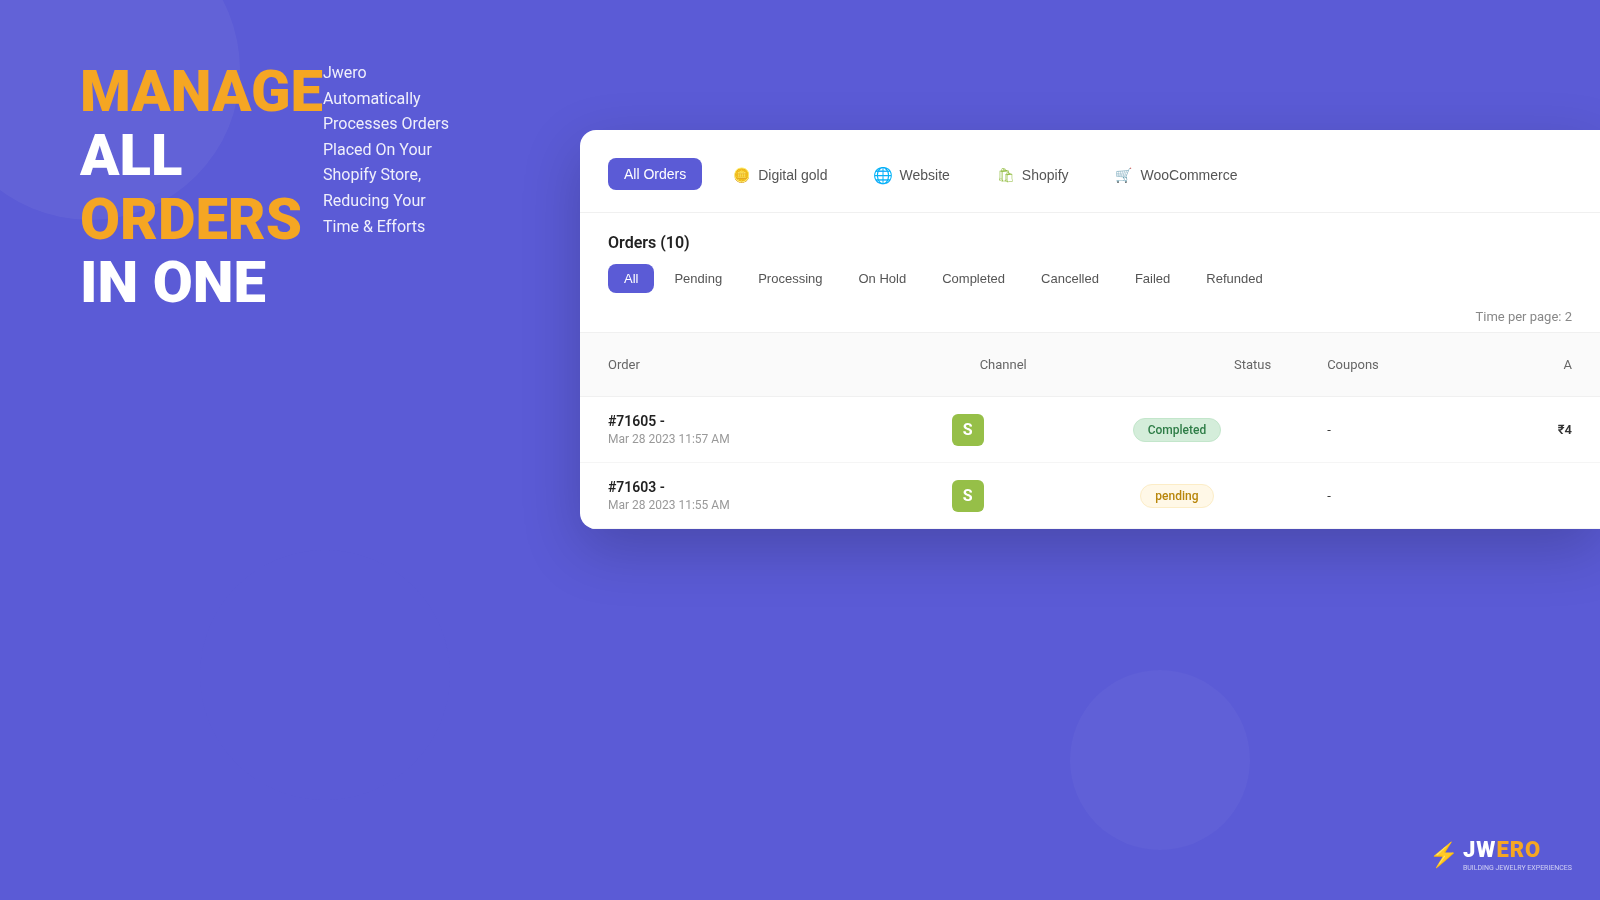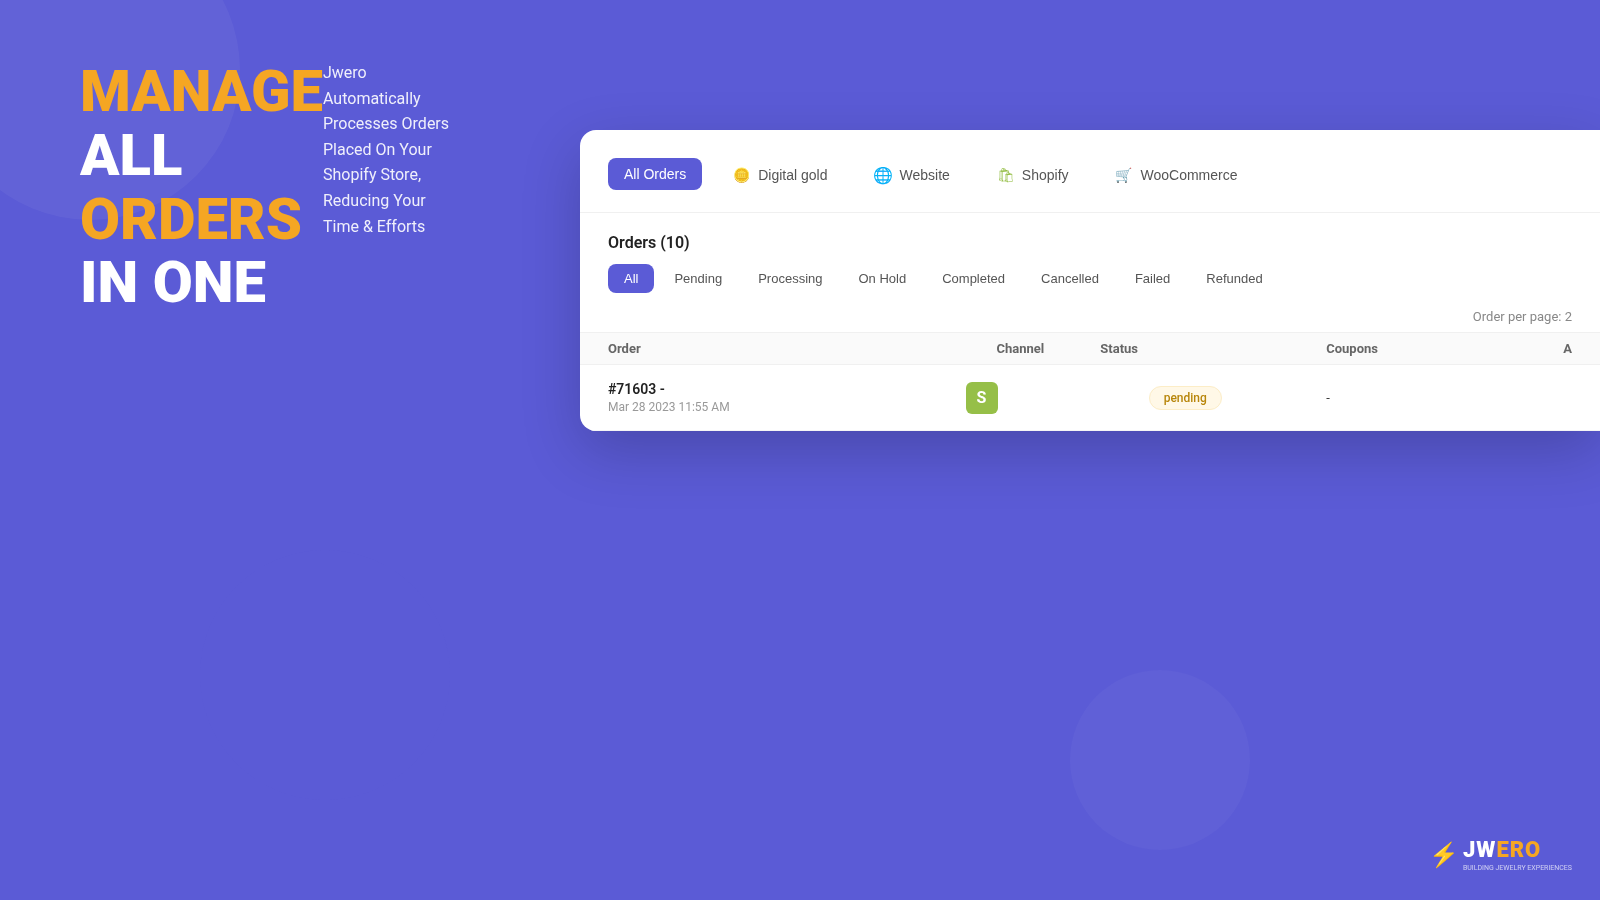--- a/index.html
+++ b/index.html
@@ -151,29 +151,29 @@
     
     .orders-table {
       width: 100%;
       border-collapse: collapse;
     }
     .orders-table thead tr {
       border-top: 1px solid #f0f0f0;
       border-bottom: 1px solid #f0f0f0;
     }
     .orders-table th {
-      padding: 8px 28px;
+      padding: 24px 28px;
       text-align: left;
       font-size: 13px;
-      font-weight: 700;
+      font-weight: 400;
       color: #666;
       background: #fafafa;
     }
     .orders-table th.channel-col { text-align: right; }
-    .orders-table th.status-col { text-align: left; }
+    .orders-table th.status-col { text-align: right; }
     .orders-table th.amount-col { text-align: right; }
 
     .orders-table tbody tr {
       border-bottom: 1px solid #f5f5f5;
     }
 
     .orders-table td {
       padding: 16px 28px;
       font-size: 13px;
       color: #333;
@@ -336,21 +336,21 @@
     </button>
     <button class="status-tab">
       <span>Failed</span>
     </button>
     <button class="status-tab">
       <span>Refunded</span>
     </button>
   </div>
 
   <div class="rows-info">
-    <span>Order per page:</span>&nbsp;
+    <span>Time per page:</span>&nbsp;
     <span>2</span>
   </div>
 
   <table class="orders-table">
     <thead>
       <tr>
         <th>
           <span>Order</span>
         </th>
         <th class="channel-col">
@@ -362,20 +362,30 @@
         <th>
           <span>Coupons</span>
         </th>
         <th class="amount-col">
           <span>A</span>
         </th>
       </tr>
     </thead>
     <tbody id="orders-tbody">
 
+    <tr>
+          <td>
+            <div class="order-id">#71605 -</div>
+            <div class="order-date">Mar 28 2023 11:57 AM</div>
+          </td>
+          <td class="channel-col"><span class="shopify-icon">S</span></td>
+          <td class="status-col"><span class="badge badge-completed">Completed</span></td>
+          <td>-</td>
+          <td class="amount-col">₹4</td>
+        </tr>
         <tr>
           <td>
             <div class="order-id">#71603 -</div>
             <div class="order-date">Mar 28 2023 11:55 AM</div>
           </td>
           <td class="channel-col"><span class="shopify-icon">S</span></td>
           <td class="status-col"><span class="badge badge-pending">pending</span></td>
           <td>-</td>
           <td class="amount-col"></td>
         </tr>

